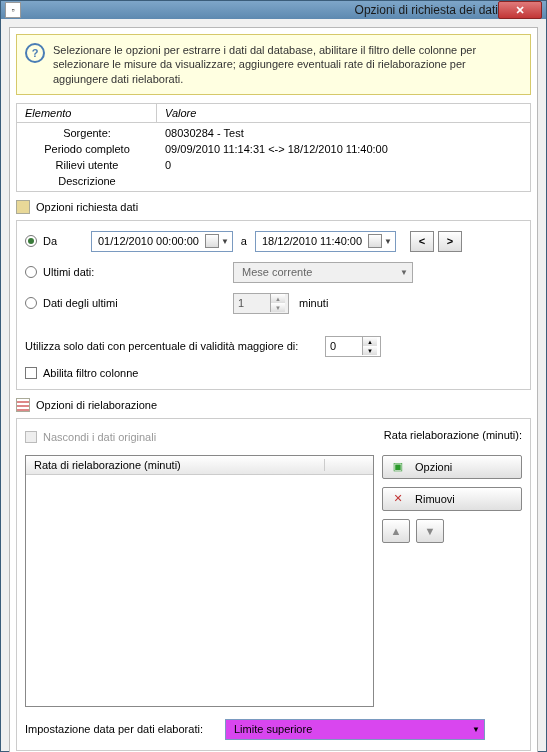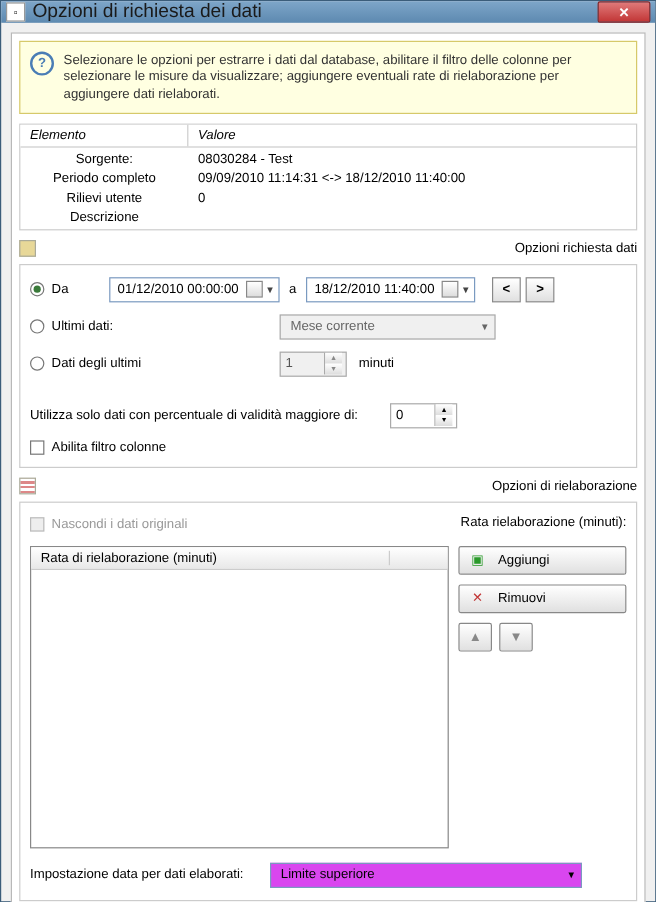--- a/index.html
+++ b/index.html
@@ -1,36 +1,36 @@
 <!DOCTYPE html>
 <html><head>
 <meta charset="utf-8">
 <style>
 * { box-sizing: border-box; margin: 0; padding: 0; }
 body { font-family: "Segoe UI", Tahoma, sans-serif; font-size: 11px; background: #6b8ba3; width: 547px; height: 752px; overflow: hidden; }
 .window { width: 547px; height: 752px; background: #f0f0f0; border: 1px solid #3b5d7a; display: flex; flex-direction: column; }
 .titlebar { height: 28px; background: linear-gradient(#7ea6c9, #5d89b0); display: flex; align-items: center; padding: 0 4px; color: #1a1a1a; }
 .titlebar .ticon { width: 16px; height: 16px; margin-right: 6px; display: inline-flex; align-items: center; justify-content: center; background: #fff; border: 1px solid #999; font-size: 9px; }
-.titlebar .ttext { flex: 1; font-size: 16px; }
+.titlebar .ttext { flex: 1; font-size: 12px; text-align: right; }
 .titlebar .close { width: 44px; height: 18px; background: linear-gradient(#e07a7a, #c23636); border: 1px solid #8a2424; border-radius: 2px; display: flex; align-items: center; justify-content: center; color: #fff; font-weight: bold; font-size: 11px; }
 .content { flex: 1; padding: 8px; display: flex; flex-direction: column; }
 .panel { flex: 1; border: 1px solid #b8b8b8; background: #fff; padding: 6px; display: flex; flex-direction: column; }
 .info { border: 1px solid #d6c96a; background: #ffffe1; padding: 8px; display: flex; margin-bottom: 8px; }
 .info .qicon { width: 20px; height: 20px; border-radius: 50%; border: 2px solid #4a7db5; color: #4a7db5; display: flex; align-items: center; justify-content: center; font-weight: bold; margin-right: 8px; flex-shrink: 0; }
 .info .qtext { font-size: 11px; line-height: 1.3; color: #333; }
 .summary { border: 1px solid #ccc; margin-bottom: 8px; }
 .sumhead { display: flex; border-bottom: 1px solid #ccc; background: #fff; }
 .sumhead > div { padding: 3px 8px; font-style: italic; }
 .sumhead > div:first-child { width: 140px; border-right: 1px solid #ccc; }
 .sumbody { padding: 2px 0; }
 .sumrow { display: flex; }
 .sumrow > div { padding: 2px 8px; }
 .sumrow > div:first-child { width: 140px; text-align: center; }
 .section { margin-bottom: 8px; }
-.section-head { display: flex; align-items: center; margin-bottom: 6px; justify-content: space-between; }
+.section-head { display: flex; align-items: center; margin-bottom: 6px; }
 .section-head .sicon { width: 14px; height: 14px; background: #e8d898; border: 1px solid #aa9; margin-right: 6px; }
 .section-head .sicon.grid { background: repeating-linear-gradient(0deg, #d88, #d88 2px, #fff 2px, #fff 4px), repeating-linear-gradient(90deg, transparent, transparent 2px, #fff 2px, #fff 4px); }
 .section-body { border: 1px solid #ccc; padding: 10px 8px; }
 .row { display: flex; align-items: center; margin-bottom: 10px; }
 .radio { width: 12px; height: 12px; border-radius: 50%; border: 1px solid #777; margin-right: 6px; display: inline-flex; align-items: center; justify-content: center; background: #fff; }
 .radio.checked::after { content: ""; width: 6px; height: 6px; border-radius: 50%; background: #3a7a3a; }
 .dp { display: inline-flex; align-items: center; border: 1px solid #7a9ac0; background: #fff; height: 21px; padding: 0 3px 0 6px; font-size: 11px; }
 .dp .cal { width: 14px; height: 14px; margin-left: 6px; border: 1px solid #888; background: linear-gradient(#fff, #ddd); }
 .dp .car { margin-left: 2px; font-size: 8px; color: #444; }
 .navbtn { width: 24px; height: 21px; border: 1px solid #888; background: linear-gradient(#fff, #e0e0e0); display: inline-flex; align-items: center; justify-content: center; margin-left: 4px; font-weight: bold; }
@@ -190,21 +190,21 @@
           <div class="reproc">
             <div class="tablewrap">
               <div class="thead">
                 <div>Rata di rielaborazione (minuti)</div>
                 <div></div>
               </div>
             </div>
             <div class="side">
               <div class="sbtn">
                 <span class="bic" style="color:#2a9a2a">▣</span>
-                <span>Aggiungi</span>
+                <span>Opzioni</span>
               </div>
               <div class="sbtn">
                 <span class="bic" style="color:#c23636">✕</span>
                 <span>Rimuovi</span>
               </div>
               <div class="udrow">
                 <div class="udbtn">▲</div>
                 <div class="udbtn">▼</div>
               </div>
             </div>

